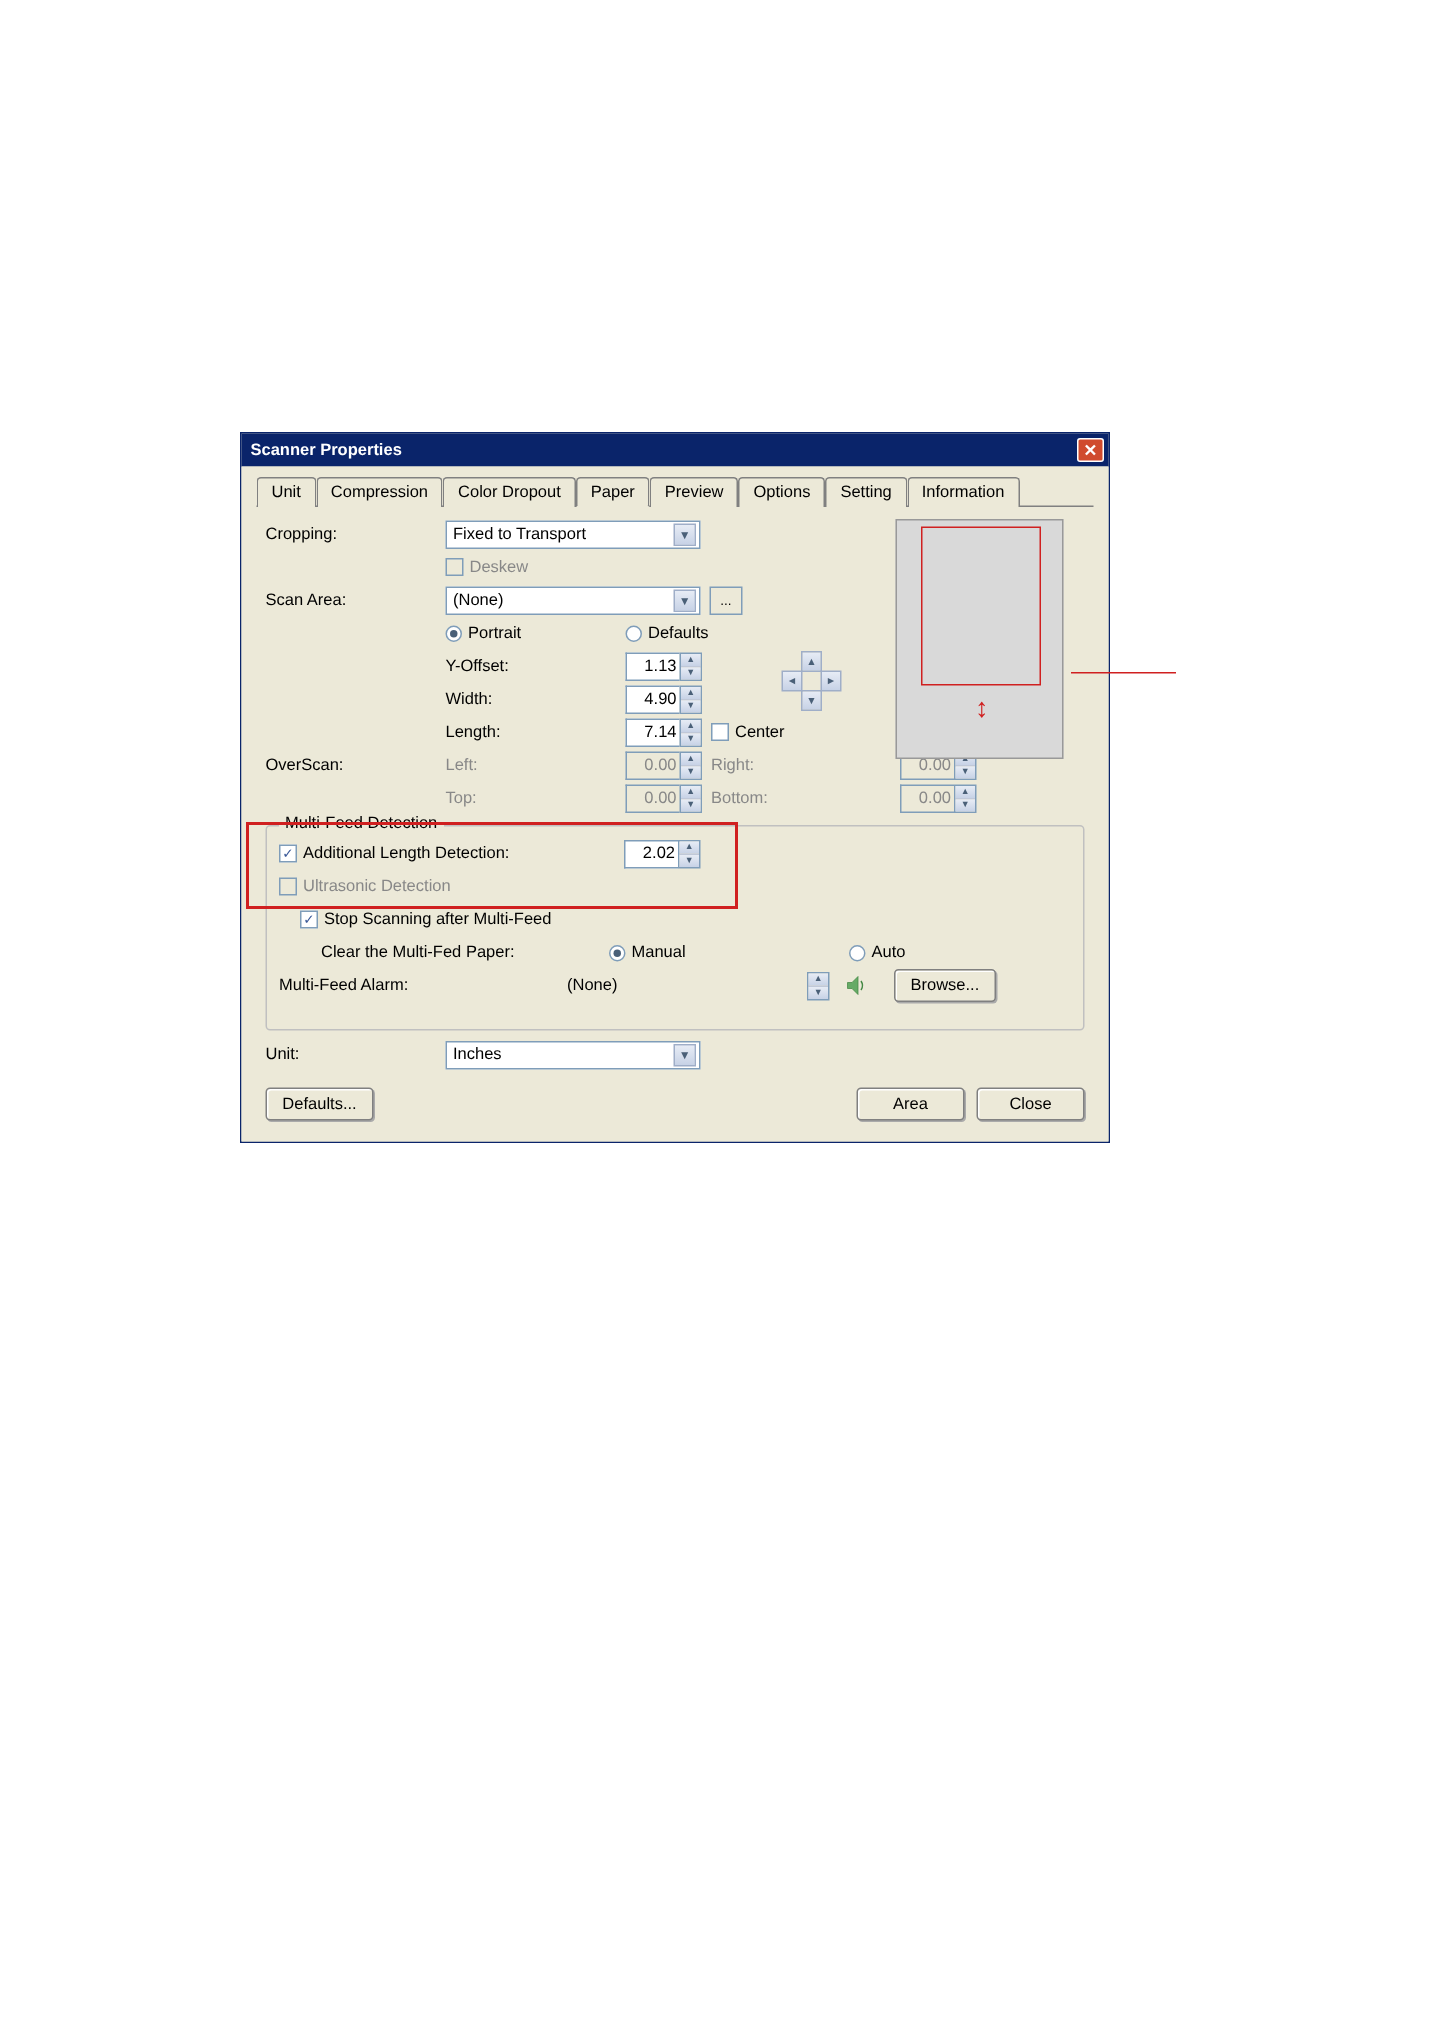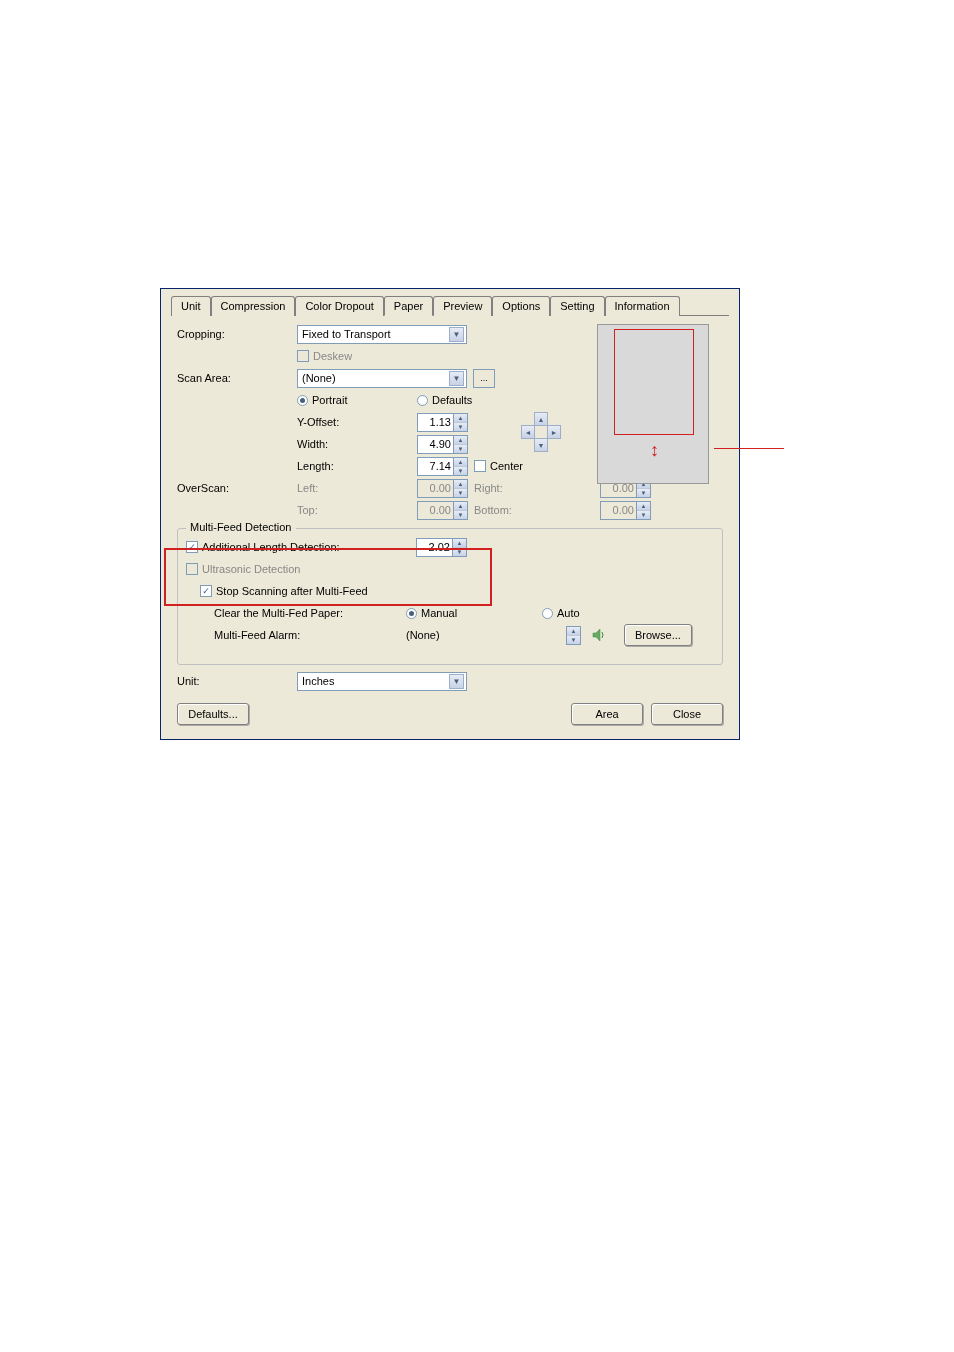--- a/index.html
+++ b/index.html
@@ -238,20 +238,24 @@
   .speaker-icon {
     width:18px;height:18px;display:inline-flex;align-items:center;justify-content:center;
     margin-left:4px;
   }
 </style>
 </head>
 <body>
 
 <div class="dialog">
 
+  <div class="titlebar">
+    <span class="title-text">Scanner Properties</span>
+    <div class="close-btn">✕</div>
+  </div>
 
   <div class="body">
 
     <div class="tabs">
       <div class="tab">Unit</div>
       <div class="tab">Compression</div>
       <div class="tab">Color Dropout</div>
       <div class="tab active">Paper</div>
       <div class="tab">Preview</div>
       <div class="tab">Options</div>
@@ -425,31 +429,31 @@
 
         <div class="row" style="margin-left:14px;">
           <label class="chk checked">
             <span class="box"></span>
             <span>Stop Scanning after Multi-Feed</span>
           </label>
         </div>
 
         <div class="row" style="margin-left:28px;">
           <span style="width:192px;">Clear the Multi-Fed Paper:</span>
-          <label class="radio checked" style="width:136px;">
+          <label class="radio checked" style="width:160px;">
             <span class="dot"></span>
             <span>Manual</span>
           </label>
           <label class="radio">
             <span class="dot"></span>
             <span>Auto</span>
           </label>
         </div>
 
-        <div class="row" style="margin-left:28px;">
+        <div class="row" style="">
           <span style="width:192px;">Multi-Feed Alarm:</span>
           <span style="width:160px;">(None)</span>
           <div class="spin dis" style="width:20px;">
             <div class="btns" style="border-left:1px solid #7f9db9;">
                 <div>▲</div>
                 <div>▼</div>
               </div>
           </div>
           <span class="speaker-icon">
             <svg width="14" height="14" viewBox="0 0 14 14">

